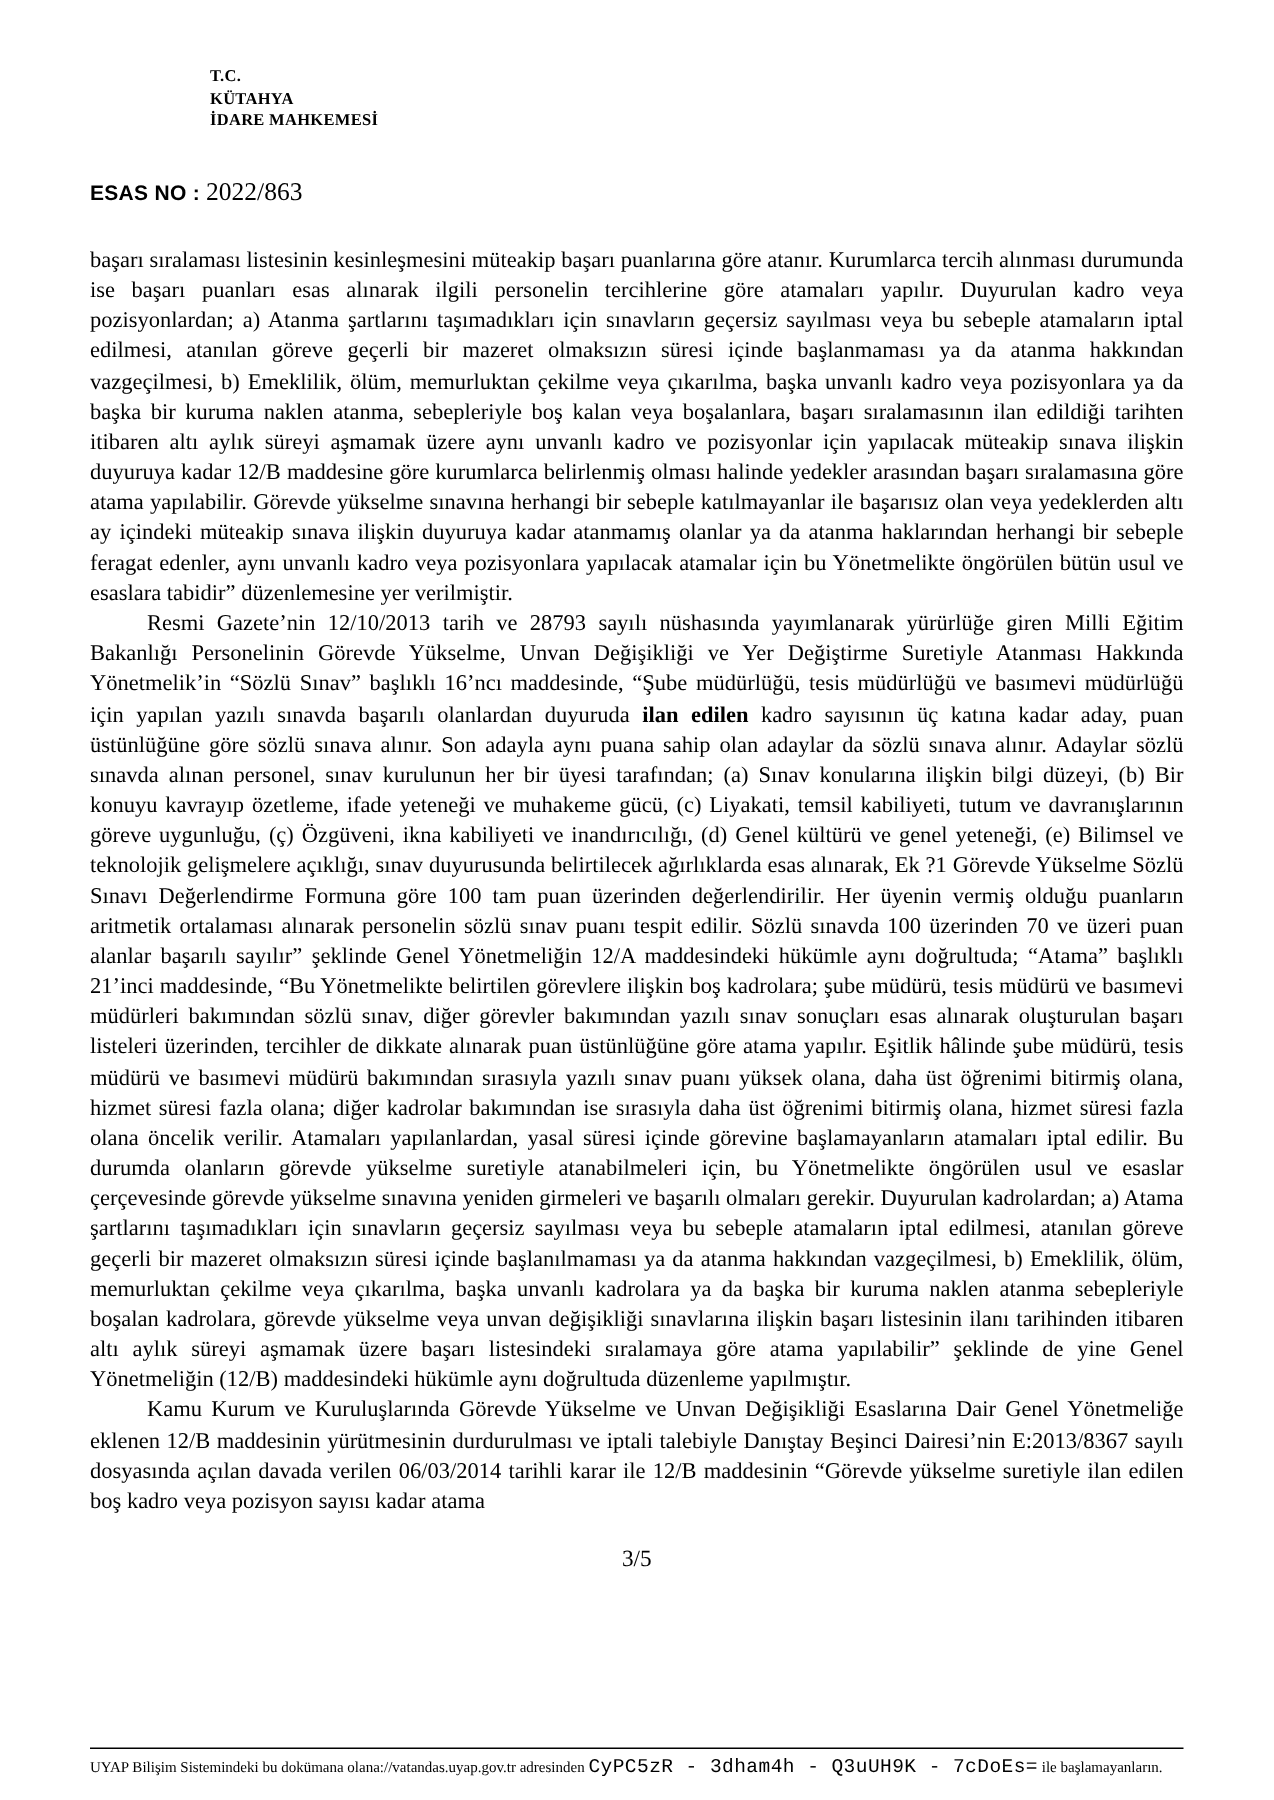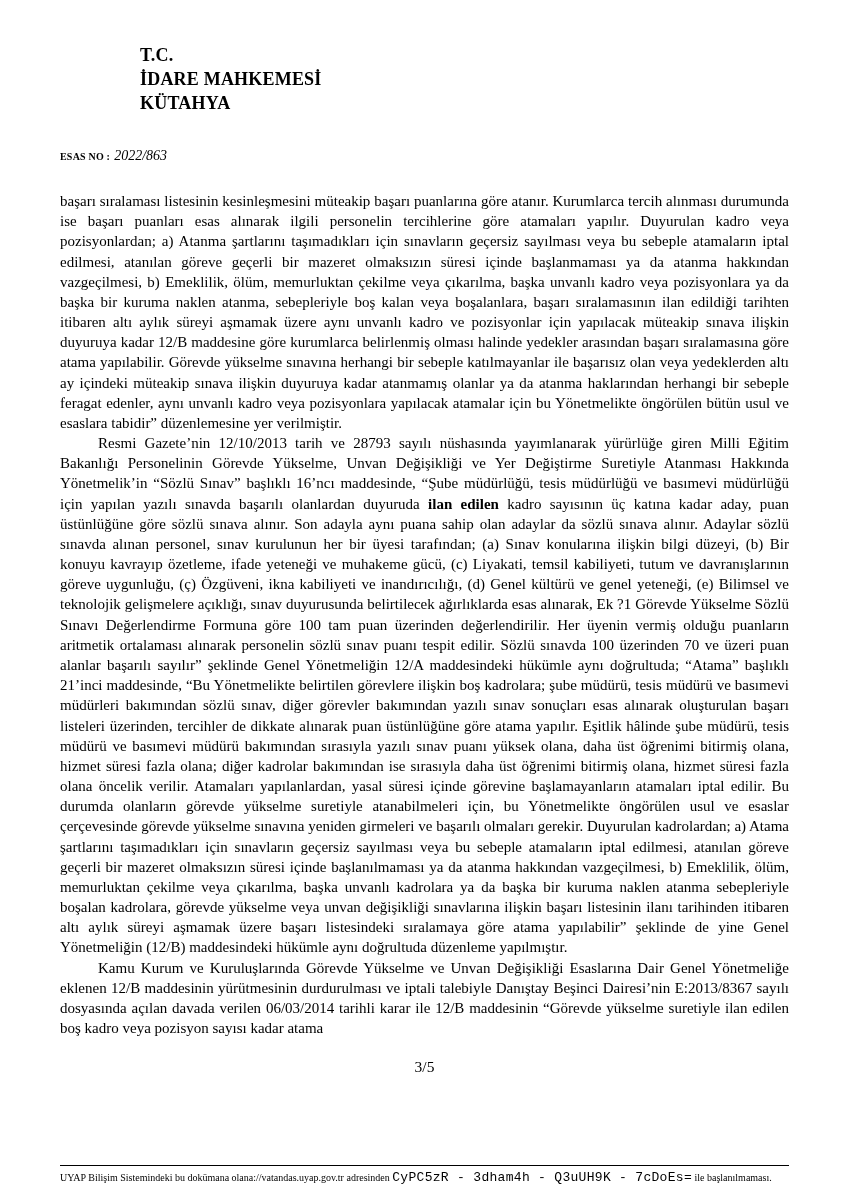--- a/index.html
+++ b/index.html
@@ -18,42 +18,41 @@
     position: relative;
     width: 849px;
     min-height: 1200px;
     box-sizing: border-box;
     padding: 44px 60px 0 60px;
   }
   .court-header {
     margin-left: 80px;
     font-family: "Liberation Serif", serif;
     font-weight: bold;
-    font-size: 18px;
+    font-size: 11px;
     line-height: 1.32;
     letter-spacing: 0.2px;
   }
   .court-header div {
     white-space: nowrap;
   }
   .esas-row {
     margin-top: 30px;
     font-size: 16px;
     line-height: 1.2;
   }
   .esas-label {
-    font-family: Liberation Serif, serif;
+    font-family: Liberation Sans, sans-serif;
     font-weight: bold;
-    font-size: 10px;
+    font-size: 14px;
     letter-spacing: 0.2px;
   }
   .esas-value {
     font-family: "Liberation Serif", serif;
-    font-size: 14px;
-    font-style: italic;
+    font-size: 17px;
   }
   .body-text {
     margin-top: 26px;
     font-size: 15px;
     line-height: 1.345;
     text-align: justify;
     text-justify: inter-word;
     hyphens: none;
   }
   .body-text p {
@@ -93,35 +92,35 @@
     letter-spacing: 0.3px;
   }
 </style>
 </head>
 <body>
 
 <div class="page">
 
   <div class="court-header">
     <div>T.C.</div>
+    <div>KÜTAHYA</div>
     <div>İDARE MAHKEMESİ</div>
-    <div>KÜTAHYA</div>
   </div>
 
   <div class="esas-row">
     <span class="esas-label">ESAS NO :</span>
     <span class="esas-value">2022/863</span>
   </div>
 
   <div class="body-text">
     <p>başarı sıralaması listesinin kesinleşmesini müteakip başarı puanlarına göre atanır. Kurumlarca tercih alınması durumunda ise başarı puanları esas alınarak ilgili personelin tercihlerine göre atamaları yapılır. Duyurulan kadro veya pozisyonlardan; a) Atanma şartlarını taşımadıkları için sınavların geçersiz sayılması veya bu sebeple atamaların iptal edilmesi, atanılan göreve geçerli bir mazeret olmaksızın süresi içinde başlanmaması ya da atanma hakkından vazgeçilmesi, b) Emeklilik, ölüm, memurluktan çekilme veya çıkarılma, başka unvanlı kadro veya pozisyonlara ya da başka bir kuruma naklen atanma, sebepleriyle boş kalan veya boşalanlara, başarı sıralamasının ilan edildiği tarihten itibaren altı aylık süreyi aşmamak üzere aynı unvanlı kadro ve pozisyonlar için yapılacak müteakip sınava ilişkin duyuruya kadar 12/B maddesine göre kurumlarca belirlenmiş olması halinde yedekler arasından başarı sıralamasına göre atama yapılabilir. Görevde yükselme sınavına herhangi bir sebeple katılmayanlar ile başarısız olan veya yedeklerden altı ay içindeki müteakip sınava ilişkin duyuruya kadar atanmamış olanlar ya da atanma haklarından herhangi bir sebeple feragat edenler, aynı unvanlı kadro veya pozisyonlara yapılacak atamalar için bu Yönetmelikte öngörülen bütün usul ve esaslara tabidir” düzenlemesine yer verilmiştir.</p>
     <p class="indent"><span>Resmi Gazete’nin 12/10/2013 tarih ve 28793 sayılı nüshasında yayımlanarak yürürlüğe giren Milli Eğitim Bakanlığı Personelinin Görevde Yükselme, Unvan Değişikliği ve Yer Değiştirme Suretiyle Atanması Hakkında Yönetmelik’in “Sözlü Sınav” başlıklı 16’ncı maddesinde, “Şube müdürlüğü, tesis müdürlüğü ve basımevi müdürlüğü için yapılan yazılı sınavda başarılı olanlardan duyuruda </span><b>ilan edilen</b><span> kadro sayısının üç katına kadar aday, puan üstünlüğüne göre sözlü sınava alınır. Son adayla aynı puana sahip olan adaylar da sözlü sınava alınır. Adaylar sözlü sınavda alınan personel, sınav kurulunun her bir üyesi tarafından; (a) Sınav konularına ilişkin bilgi düzeyi, (b) Bir konuyu kavrayıp özetleme, ifade yeteneği ve muhakeme gücü, (c) Liyakati, temsil kabiliyeti, tutum ve davranışlarının göreve uygunluğu, (ç) Özgüveni, ikna kabiliyeti ve inandırıcılığı, (d) Genel kültürü ve genel yeteneği, (e) Bilimsel ve teknolojik gelişmelere açıklığı, sınav duyurusunda belirtilecek ağırlıklarda esas alınarak, Ek ?1 Görevde Yükselme Sözlü Sınavı Değerlendirme Formuna göre 100 tam puan üzerinden değerlendirilir. Her üyenin vermiş olduğu puanların aritmetik ortalaması alınarak personelin sözlü sınav puanı tespit edilir. Sözlü sınavda 100 üzerinden 70 ve üzeri puan alanlar başarılı sayılır” şeklinde Genel Yönetmeliğin 12/A maddesindeki hükümle aynı doğrultuda; “Atama” başlıklı 21’inci maddesinde, “Bu Yönetmelikte belirtilen görevlere ilişkin boş kadrolara; şube müdürü, tesis müdürü ve basımevi müdürleri bakımından sözlü sınav, diğer görevler bakımından yazılı sınav sonuçları esas alınarak oluşturulan başarı listeleri üzerinden, tercihler de dikkate alınarak puan üstünlüğüne göre atama yapılır. Eşitlik hâlinde şube müdürü, tesis müdürü ve basımevi müdürü bakımından sırasıyla yazılı sınav puanı yüksek olana, daha üst öğrenimi bitirmiş olana, hizmet süresi fazla olana; diğer kadrolar bakımından ise sırasıyla daha üst öğrenimi bitirmiş olana, hizmet süresi fazla olana öncelik verilir. Atamaları yapılanlardan, yasal süresi içinde görevine başlamayanların atamaları iptal edilir. Bu durumda olanların görevde yükselme suretiyle atanabilmeleri için, bu Yönetmelikte öngörülen usul ve esaslar çerçevesinde görevde yükselme sınavına yeniden girmeleri ve başarılı olmaları gerekir. Duyurulan kadrolardan; a) Atama şartlarını taşımadıkları için sınavların geçersiz sayılması veya bu sebeple atamaların iptal edilmesi, atanılan göreve geçerli bir mazeret olmaksızın süresi içinde başlanılmaması ya da atanma hakkından vazgeçilmesi, b) Emeklilik, ölüm, memurluktan çekilme veya çıkarılma, başka unvanlı kadrolara ya da başka bir kuruma naklen atanma sebepleriyle boşalan kadrolara, görevde yükselme veya unvan değişikliği sınavlarına ilişkin başarı listesinin ilanı tarihinden itibaren altı aylık süreyi aşmamak üzere başarı listesindeki sıralamaya göre atama yapılabilir” şeklinde de yine Genel Yönetmeliğin (12/B) maddesindeki hükümle aynı doğrultuda düzenleme yapılmıştır.</span></p>
     <p class="indent">Kamu Kurum ve Kuruluşlarında Görevde Yükselme ve Unvan Değişikliği Esaslarına Dair Genel Yönetmeliğe eklenen 12/B maddesinin yürütmesinin durdurulması ve iptali talebiyle Danıştay Beşinci Dairesi’nin E:2013/8367 sayılı dosyasında açılan davada verilen 06/03/2014 tarihli karar ile 12/B maddesinin “Görevde yükselme suretiyle ilan edilen boş kadro veya pozisyon sayısı kadar atama</p>
   </div>
 
   <div class="page-number">3/5</div>
 
   <div class="footer">
     <div class="footer-rule"></div>
-    <div class="footer-text"><span>UYAP Bilişim Sistemindeki bu dokümana olana://vatandas.uyap.gov.tr adresinden </span><span class="footer-code">CyPC5zR - 3dham4h - Q3uUH9K - 7cDoEs=</span><span> ile başlanılmaması.</span></div>
+    <div class="footer-text"><span>UYAP Bilişim Sistemindeki bu dokümana olana://vatandas.uyap.gov.tr adresinden </span><span class="footer-code">CyPC5zR - 3dham4h - Q3uUH9K - 7cDoEs=</span><span> ile başlamayanların.</span></div>
   </div>
 
 </div>
 
 </body></html>

